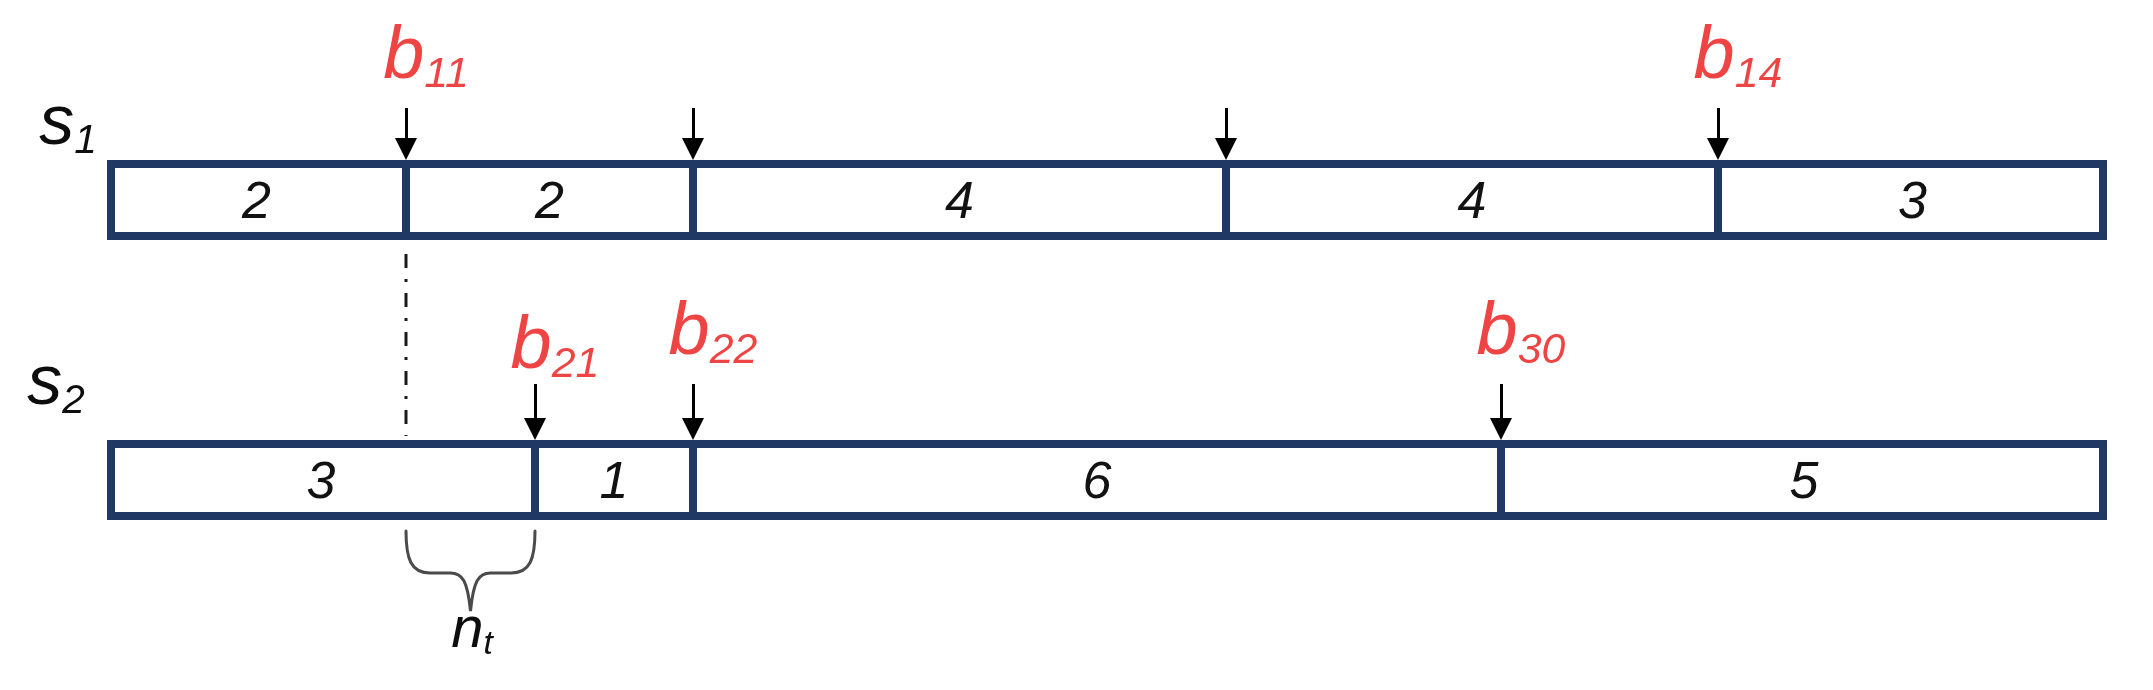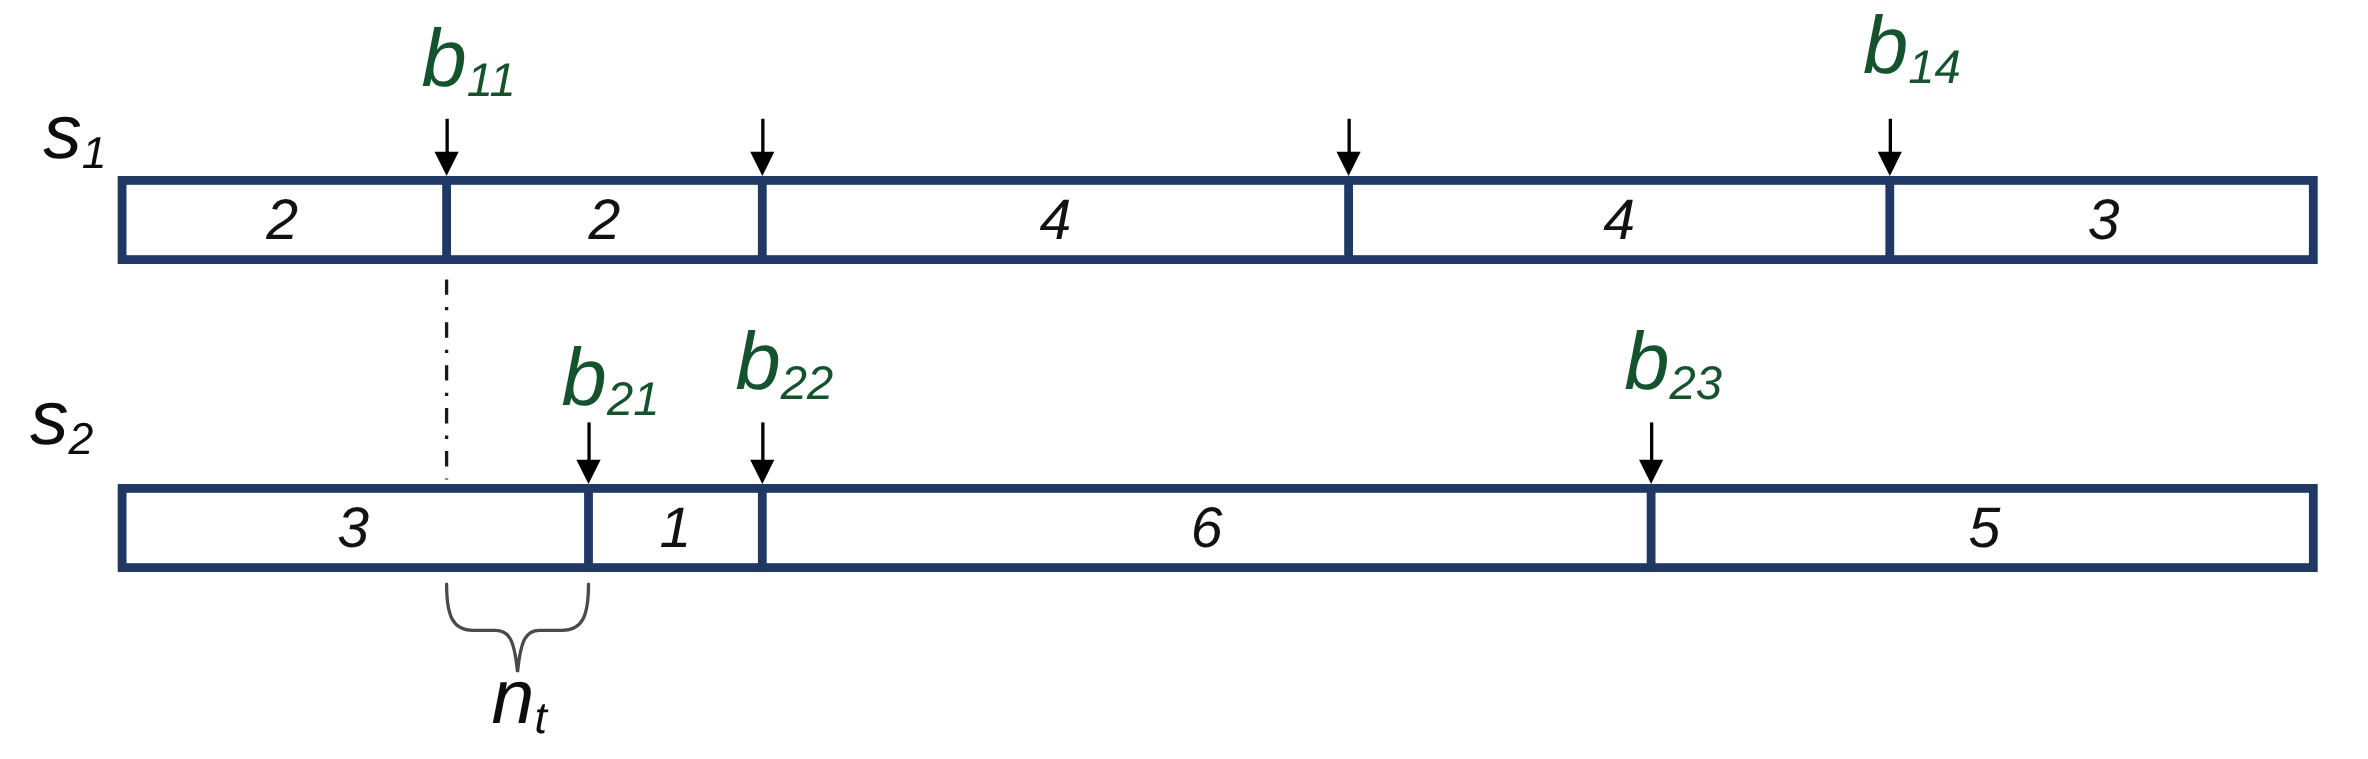--- a/index.html
+++ b/index.html
@@ -45,21 +45,21 @@
     font-size: 70px;
     color: #0d0d0d;
     line-height: 1;
     white-space: nowrap;
   }
   .blabel {
     position: absolute;
     transform: translateX(-50%);
     font-style: italic;
     font-size: 74px;
-    color: #14532d;
+    color: #ef4444;
     line-height: 1;
     white-space: nowrap;
   }
   sub {
     font-size: 0.58em;
     font-style: italic;
     vertical-align: baseline;
     position: relative;
     top: 0.22em;
     line-height: 1;
@@ -76,21 +76,21 @@
     border-left: 11px solid transparent;
     border-right: 11px solid transparent;
     border-top: 22px solid #000000;
   }
   .ntlabel {
     position: absolute;
     left: 472px;
     top: 598px;
     transform: translateX(-50%);
     font-style: italic;
-    font-size: 70px;
+    font-size: 58px;
     color: #0d0d0d;
     line-height: 1;
     white-space: nowrap;
   }
 </style>
 </head>
 <body>
 
 <div id="canvas">
 
@@ -118,34 +118,34 @@
     <div class="blabel" style="left: 426px; top: 16px;"><span>b</span><sub>11</sub></div>
     <div class="stem" style="left: 404.5px; top: 108px; height: 32px;"></div>
     <div class="ahead" style="left: 395px; top: 138px;"></div>
     <div class="divider" style="left: 689px; top: 160px; height: 80px; background: rgb(31, 56, 100);"></div>
     <div class="stem" style="left: 691.5px; top: 108px; height: 32px;"></div>
     <div class="ahead" style="left: 682px; top: 138px;"></div>
     <div class="divider" style="left: 1222px; top: 160px; height: 80px; background: rgb(31, 56, 100);"></div>
     <div class="stem" style="left: 1224.5px; top: 108px; height: 32px;"></div>
     <div class="ahead" style="left: 1215px; top: 138px;"></div>
     <div class="divider" style="left: 1714px; top: 160px; height: 80px; background: rgb(31, 56, 100);"></div>
-    <div class="blabel" style="left: 1738px; top: 4px;"><span>b</span><sub>14</sub></div>
+    <div class="blabel" style="left: 1738px; top: 16px;"><span>b</span><sub>14</sub></div>
     <div class="stem" style="left: 1716.5px; top: 108px; height: 32px;"></div>
     <div class="ahead" style="left: 1707px; top: 138px;"></div>
     <div class="seqlabel" style="left: 56px; top: 380px;"><span>s</span><sub>2</sub></div>
     <div class="bar" style="left: 107px; top: 440px; width: 2000px; height: 80px; border-color: rgb(31, 56, 100);"></div>
     <div class="segval" style="left: 107px; top: 440px; width: 428px; height: 80px;">3</div>
     <div class="segval" style="left: 535px; top: 440px; width: 158px; height: 80px;">1</div>
     <div class="segval" style="left: 693px; top: 440px; width: 808px; height: 80px;">6</div>
     <div class="segval" style="left: 1501px; top: 440px; width: 606px; height: 80px;">5</div>
     <div class="divider" style="left: 531px; top: 440px; height: 80px; background: rgb(31, 56, 100);"></div>
     <div class="blabel" style="left: 555px; top: 292px; margin-top: 14px;"><span>b</span><sub>21</sub></div>
     <div class="stem" style="left: 533.5px; top: 384px; height: 36px;"></div>
     <div class="ahead" style="left: 524px; top: 418px;"></div>
     <div class="divider" style="left: 689px; top: 440px; height: 80px; background: rgb(31, 56, 100);"></div>
     <div class="blabel" style="left: 713px; top: 292px;"><span>b</span><sub>22</sub></div>
     <div class="stem" style="left: 691.5px; top: 384px; height: 36px;"></div>
     <div class="ahead" style="left: 682px; top: 418px;"></div>
     <div class="divider" style="left: 1497px; top: 440px; height: 80px; background: rgb(31, 56, 100);"></div>
-    <div class="blabel" style="left: 1521px; top: 292px;"><span>b</span><sub>23</sub></div>
+    <div class="blabel" style="left: 1521px; top: 292px;"><span>b</span><sub>30</sub></div>
     <div class="stem" style="left: 1499.5px; top: 384px; height: 36px;"></div>
     <div class="ahead" style="left: 1490px; top: 418px;"></div>
   </div>
 
 </body></html>

